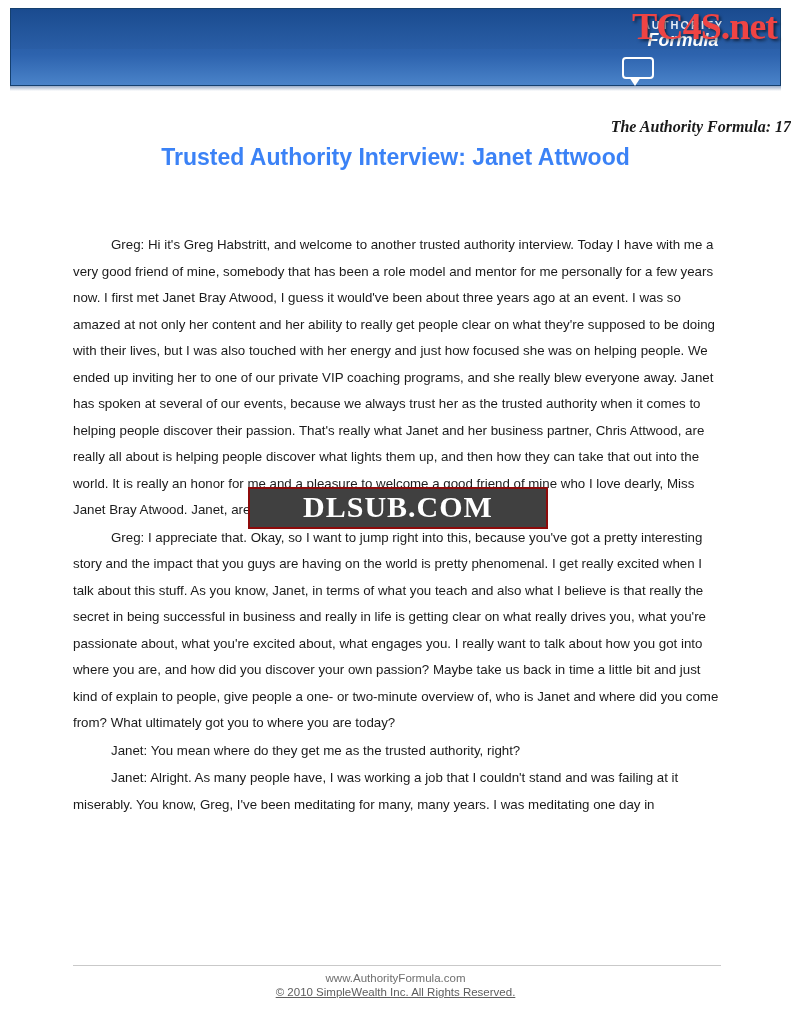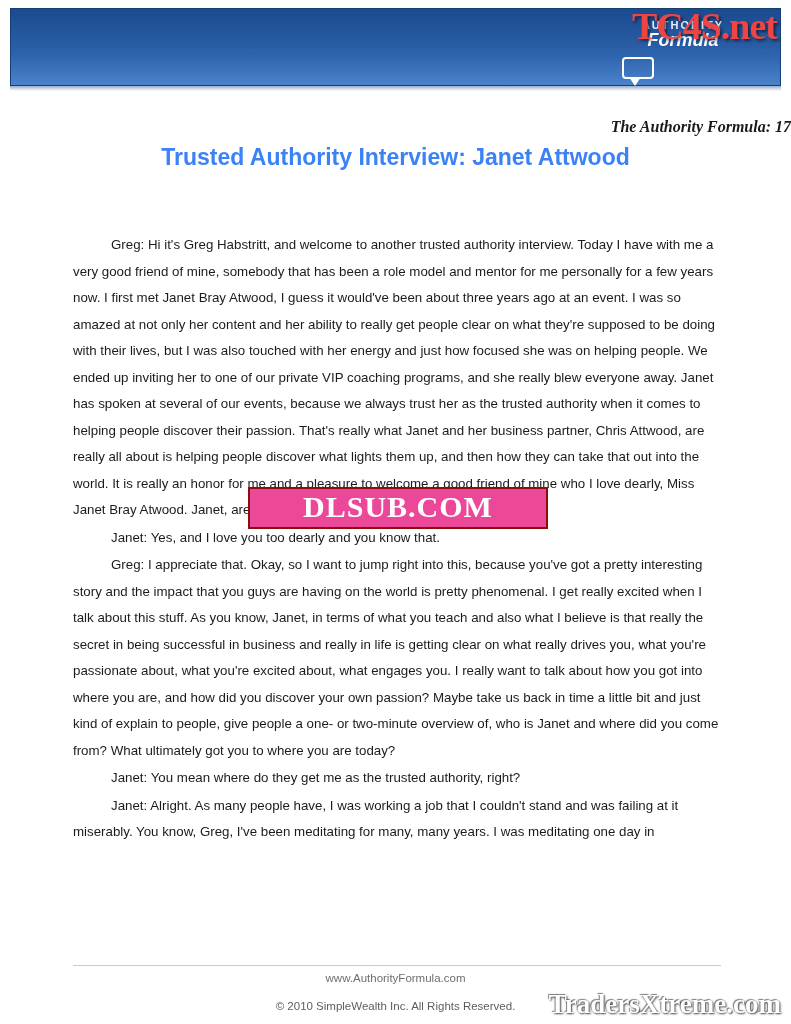--- a/index.html
+++ b/index.html
@@ -152,21 +152,21 @@
   }
   .speaker { }
 
   
   .wm-dlsub {
     position: absolute;
     left: 248px;
     top: 487px;
     width: 296px;
     height: 38px;
-    background: #ec4899;
+    background: #404040;
     border: 2px solid #8d0b0b;
     color: #ffffff;
     font-family: "Liberation Serif", serif;
     font-weight: bold;
     font-size: 30px;
     letter-spacing: 1px;
     text-align: center;
     line-height: 36px;
     z-index: 30;
   }
@@ -196,22 +196,23 @@
     left: 0;
     top: 972px;
     width: 791px;
     text-align: center;
     font-family: "Liberation Sans", sans-serif;
     font-size: 11.5px;
     color: #6f6f6f;
   }
   .footer .copyright {
     display: block;
-    margin-top: 16px;
+    margin-top: 2px;
     color: #5e5e5e;
+    text-decoration: underline;
   }
 </style>
 </head>
 <body>
 
 <div class="page">
 
   <div class="header-band">
     <div class="header-band-inner"></div>
     <div class="logo-block">
@@ -221,28 +222,26 @@
     </div>
   </div>
   <div class="header-shadow"></div>
   <div class="wm-tc4s">TC4S.net</div>
 
   <div class="doc-subtitle">The Authority Formula: 17</div>
   <div class="doc-title">Trusted Authority Interview: Janet Attwood</div>
 
   <div class="body-wrap">
     <p class="para"><span class="speaker">Greg:</span><span>   Hi it's Greg Habstritt, and welcome to another trusted authority interview. Today I have with me a very good friend of mine, somebody that has been a role model and mentor for me personally for a few years now. I first met Janet Bray Atwood, I guess it would've been about three years ago at an event. I was so amazed at not only her content and her ability to really get people clear on what they're supposed to be doing with their lives, but I was also touched with her energy and just how focused she was on helping people. We ended up inviting her to one of our private VIP coaching programs, and she really blew everyone away. Janet has spoken at several of our events, because we always trust her as the trusted authority when it comes to helping people discover their passion. That's really what Janet and her business partner, Chris Attwood, are really all about is helping people discover what lights them up, and then how they can take that out into the world. It is really an honor for me and a pleasure to welcome a good friend of mine who I love dearly, Miss Janet Bray Atwood. Janet, are you there?</span></p>
-    <p class="para"><span class="speaker">Janet:</span><span>   Yes, and I love you too dearly and you know that.</span></p>
     <p class="para"><span class="speaker">Greg:</span><span>   I appreciate that. Okay, so I want to jump right into this, because you've got a pretty interesting story and the impact that you guys are having on the world is pretty phenomenal. I get really excited when I talk about this stuff. As you know, Janet, in terms of what you teach and also what I believe is that really the secret in being successful in business and really in life is getting clear on what really drives you, what you're passionate about, what you're excited about, what engages you. I really want to talk about how you got into where you are, and how did you discover your own passion? Maybe take us back in time a little bit and just kind of explain to people, give people a one- or two-minute overview of, who is Janet and where did you come from? What ultimately got you to where you are today?</span></p>
     <p class="para"><span class="speaker">Janet:</span><span>  You mean where do they get me as the trusted authority, right?</span></p>
     <p class="para"><span class="speaker">Janet:</span><span>   Alright. As many people have, I was working a job that I couldn't stand and was failing at it miserably. You know, Greg, I've been meditating for many, many years. I was meditating one day in</span></p>
   </div>
 
   <div class="wm-dlsub">DLSUB.COM</div>
-  <div class="wm-traders">TradersXtreme.com</div>
 
   <div class="footer-rule"></div>
   <div class="footer">
     <span class="url">www.AuthorityFormula.com</span>
     <span class="copyright">© 2010 SimpleWealth Inc.  All Rights Reserved.</span>
   </div>
 
 </div>
 
 </body></html>

